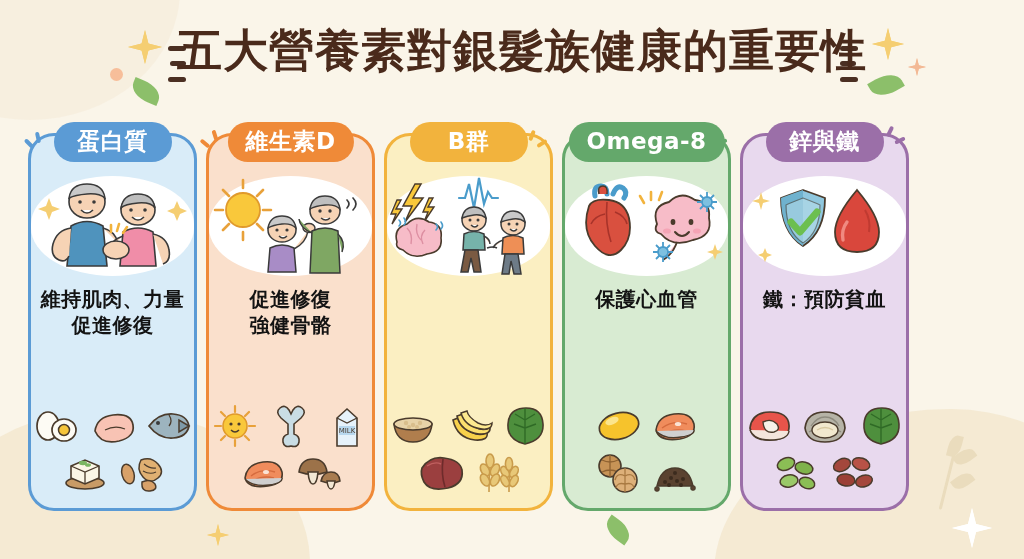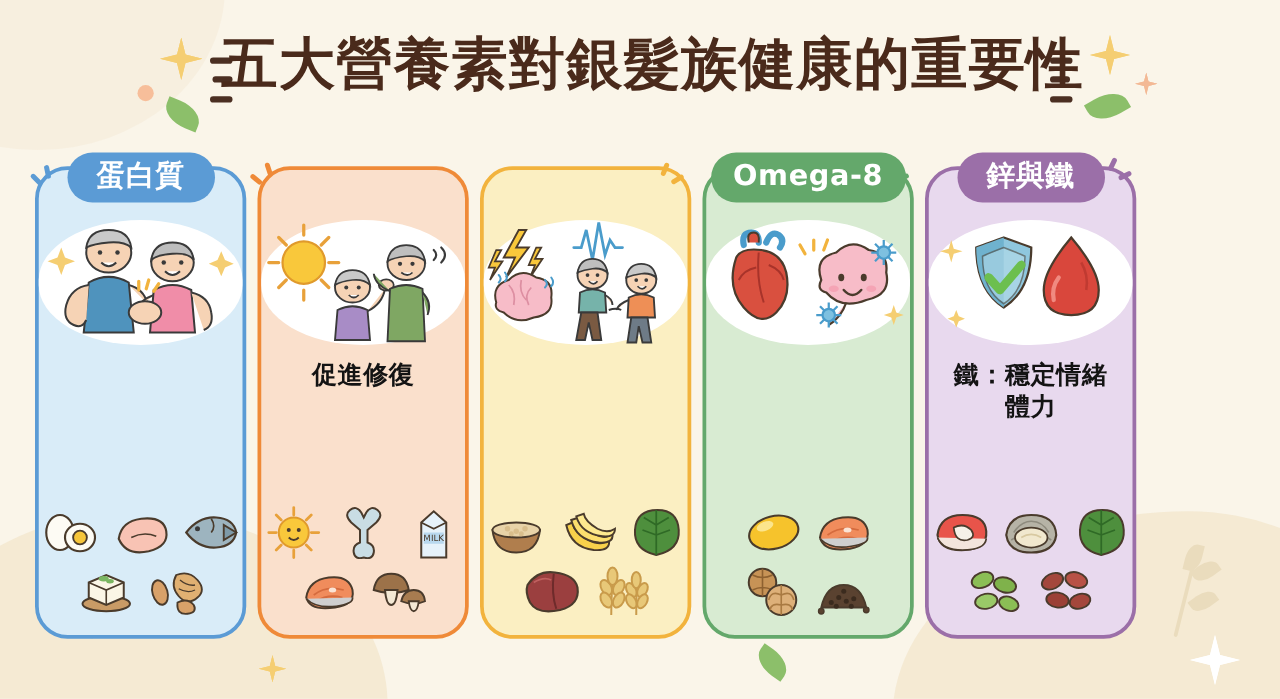--- a/index.html
+++ b/index.html
@@ -284,20 +284,24 @@
         <path d="M101 41 q6 6 12 0" stroke="#3A3A3A" stroke-width="1.6" fill="#fff"></path>
         <path d="M92 56 q15 -8 30 0 l3 34 -36 0z" fill="#F08DA8" stroke="#3A3A3A" stroke-width="1.6"></path>
         <path d="M122 58 q14 3 16 16 q2 11 -6 14" fill="#F6D3B5" stroke="#3A3A3A" stroke-width="1.6"></path>
         <path d="M92 60 q-11 4 -14 12" fill="#F6D3B5" stroke="#3A3A3A" stroke-width="1.6"></path>
 
         <ellipse cx="85" cy="74" rx="13" ry="9" fill="#F6D3B5" stroke="#3A3A3A" stroke-width="1.6"></ellipse>
         <path d="M80 56 l0 -7 M86 55 l2 -7 M92 57 l4 -6" stroke="#F2B33D" stroke-width="2.6" stroke-linecap="round"></path>
       </svg>
     </div>
 
+    <div class="desc">
+      <div>維持肌肉、力量</div>
+      <div>促進修復</div>
+    </div>
 
     <div class="foods">
       <div class="food-row">
         <div class="food">
             <svg viewBox="0 0 48 44">
           <ellipse cx="15" cy="22" rx="11" ry="14" fill="#FDFBF4" stroke="#4A3B2C" stroke-width="1.7"></ellipse>
           <ellipse cx="31" cy="26" rx="12" ry="11" fill="#FDFBF4" stroke="#4A3B2C" stroke-width="1.7"></ellipse>
           <circle cx="31" cy="26" r="5.5" fill="#F6C53A" stroke="#4A3B2C" stroke-width="1.5"></circle>
             </svg>
           </div>
@@ -332,20 +336,21 @@
           <path d="M24 10 q10 -4 17 4 q7 8 0 14 q-8 7 -15 -1 q-7 -8 -2 -17z" fill="#E0B072" stroke="#4A3B2C" stroke-width="1.5"></path>
           <path d="M27 14 q6 5 12 4 M26 21 q7 4 13 1" stroke="#4A3B2C" stroke-width="1.1" fill="none"></path>
           <path d="M25 32 q8 -4 13 2 q3 6 -5 7 q-9 1 -8 -9z" fill="#D8A169" stroke="#4A3B2C" stroke-width="1.5"></path>
             </svg>
           </div>
       </div>
     </div>
   </div>
 
   <div class="card" style="--bd:#EF8A38; --bg:#FAE0CC;">
+    <div class="badge">維生素D</div>
     <div class="badge-spark" style="--bd:#EF8A38; left:-6px; right:auto; top:-10px;">
       <i style="left:0; top:12px; transform:rotate(-50deg);"></i>
       <i style="left:10px; top:4px; transform:rotate(-18deg);"></i>
     </div>
 
     <div class="illus">
       <svg viewBox="0 0 163 100">
         <g stroke="#E8A13A" stroke-width="2.6" stroke-linecap="round">
           <path d="M34 4 v8 M34 56 v8 M6 34 h8 M54 34 h8 M14 14 l6 6 M48 48 l6 6 M54 14 l-6 6 M20 48 l-6 6"></path>
         </g>
@@ -369,20 +374,21 @@
         <path d="M103 57 q-12 -5 -13 -14" stroke="#3A3A3A" stroke-width="1.5" fill="#7FA763"></path>
         <path d="M129 58 q8 8 4 18" stroke="#3A3A3A" stroke-width="1.5" fill="#7FA763"></path>
         <g stroke="#3A3A3A" stroke-width="1.7" stroke-linecap="round" fill="none">
           <path d="M138 24 q4 4 0 8 M144 22 q6 6 0 12"></path>
         </g>
       </svg>
     </div>
 
     <div class="desc">
       <div>促進修復</div>
+      <div>強健骨骼</div>
     </div>
 
     <div class="foods">
       <div class="food-row">
         <div class="food">
             <svg viewBox="0 0 48 44">
           <g stroke="#E8A13A" stroke-width="2.2" stroke-linecap="round">
             <path d="M24 2 v6 M24 36 v6 M4 22 h6 M38 22 h6 M10 8 l4 4 M34 32 l4 4 M38 8 l-4 4 M14 32 l-4 4"></path>
           </g>
           <circle cx="24" cy="22" r="12" fill="#F9C83B" stroke="#E09A2C" stroke-width="1.6"></circle>
@@ -420,20 +426,21 @@
           <path d="M13 22 q1 12 5 12 q4 0 5 -12z" fill="#F3E8D4" stroke="#4A3B2C" stroke-width="1.6"></path>
           <path d="M26 31 q2 -9 10 -9 q8 0 9 9 q-9 4 -19 0z" fill="#A87C50" stroke="#4A3B2C" stroke-width="1.5"></path>
           <path d="M32 31 q1 8 4 8 q3 0 4 -8z" fill="#F3E8D4" stroke="#4A3B2C" stroke-width="1.5"></path>
             </svg>
           </div>
       </div>
     </div>
   </div>
 
   <div class="card" style="--bd:#F2B33D; --bg:#FBEFC2;">
+    <div class="badge">B群</div>
     <div class="badge-spark" style="--bd:#F2B33D; right:-6px; top:-10px;">
       <i style="left:0; top:4px; transform:rotate(22deg);"></i>
       <i style="left:10px; top:12px; transform:rotate(58deg);"></i>
     </div>
 
     <div class="illus">
       <svg viewBox="0 0 163 100">
 
         <path d="M28 8 l-12 22 9 0 -7 16 18 -24 -10 0 8 -14z" fill="#F9C83B" stroke="#4A3B2C" stroke-width="1.5"></path>
         <path d="M10 24 l-6 14 5 0 -4 10 10 -15 -6 0 5 -9z" fill="#F9C83B" stroke="#4A3B2C" stroke-width="1.4"></path>
@@ -556,20 +563,21 @@
         <g stroke="#4A9CCB" stroke-width="1.8" fill="#7EC0E0">
           <circle cx="142" cy="26" r="5"></circle>
           <path d="M142 16 v5 M142 31 v5 M132 26 h5 M147 26 h5 M135 19 l4 4 M145 29 l4 4 M149 19 l-4 4 M139 29 l-4 4" fill="none"></path>
           <circle cx="98" cy="76" r="5"></circle>
           <path d="M98 66 v5 M98 81 v5 M88 76 h5 M103 76 h5 M91 69 l4 4 M101 79 l4 4 M105 69 l-4 4 M95 79 l-4 4" fill="none"></path>
         </g>
       </svg>
     </div>
 
     <div class="desc">
+      <div>保護心血管</div>
     </div>
 
     <div class="foods">
       <div class="food-row">
         <div class="food">
             <svg viewBox="0 0 48 44">
           <ellipse cx="24" cy="22" rx="20" ry="13" fill="#F6C32C" stroke="#4A3B2C" stroke-width="1.7" transform="rotate(-14 24 22)"></ellipse>
           <ellipse cx="17" cy="17" rx="7" ry="3.6" fill="#FCE58C" transform="rotate(-22 17 17)"></ellipse>
             </svg>
           </div>
@@ -628,22 +636,21 @@
         <path d="M60 22 q-13 5 -17 7 q0 27 17 38 q17 -11 17 -38 q-4 -2 -17 -7z" fill="#BBDFEC" stroke="#4A3B2C" stroke-width="1.2" opacity=".55"></path>
         <path d="M48 46 l9 10 17 -20" stroke="#6CBF4F" stroke-width="7" fill="none" stroke-linecap="round" stroke-linejoin="round"></path>
 
         <path d="M114 14 q22 26 22 42 q0 20 -22 20 q-22 0 -22 -20 q0 -16 22 -42z" fill="#D9473C" stroke="#4A3B2C" stroke-width="1.8"></path>
         <path d="M104 46 q-6 8 -4 18" stroke="#F08A80" stroke-width="3.4" fill="none" stroke-linecap="round"></path>
         <path d="M122 34 q6 10 4 22" stroke="#A82D26" stroke-width="2" fill="none" opacity=".5"></path>
       </svg>
     </div>
 
     <div class="desc">
-      <div>鐵：穩定情緒</div>
-      <div>體力</div>
+      <div>鐵：預防貧血</div>
     </div>
 
     <div class="foods">
       <div class="food-row">
         <div class="food">
             <svg viewBox="0 0 48 44">
           <path d="M5 24 q2 -16 20 -16 q18 0 19 13 q1 14 -17 15 q-20 1 -22 -12z" fill="#E8544A" stroke="#4A3B2C" stroke-width="1.7"></path>
           <path d="M5 26 q4 10 20 10 q18 0 19 -9" fill="#F3E5DC" stroke="#4A3B2C" stroke-width="1.4"></path>
           <path d="M18 18 q8 -4 14 2 q4 6 -3 8 q-10 2 -11 -10z" fill="#F6F1E8" stroke="#4A3B2C" stroke-width="1.4"></path>
             </svg>

